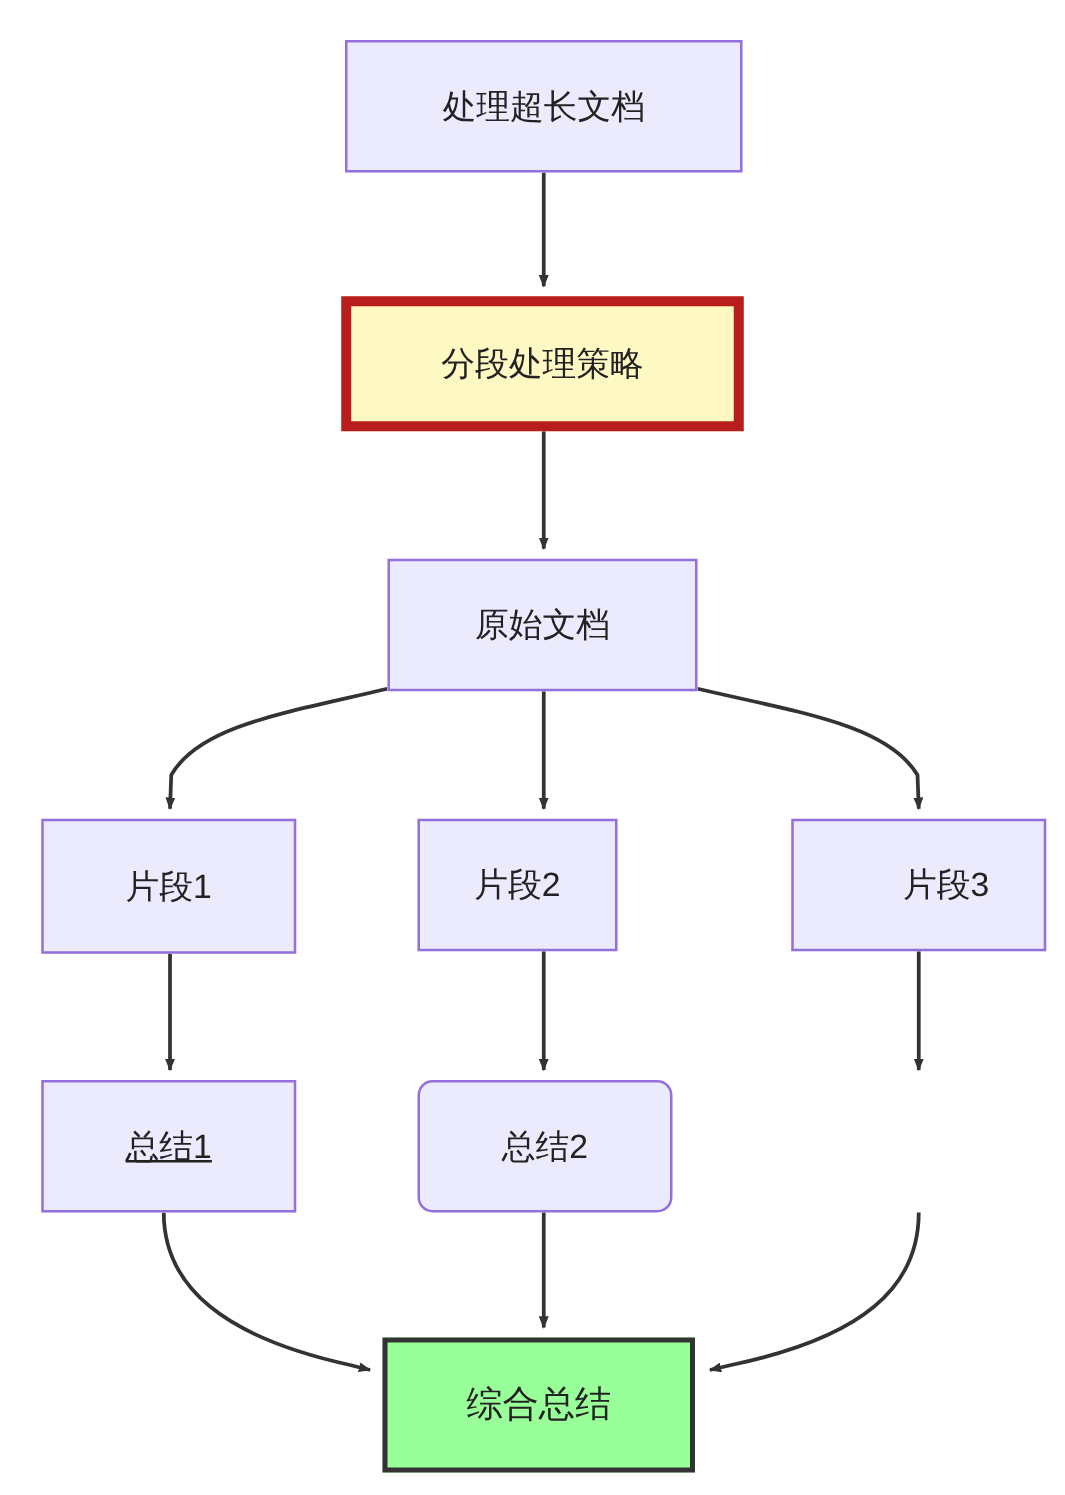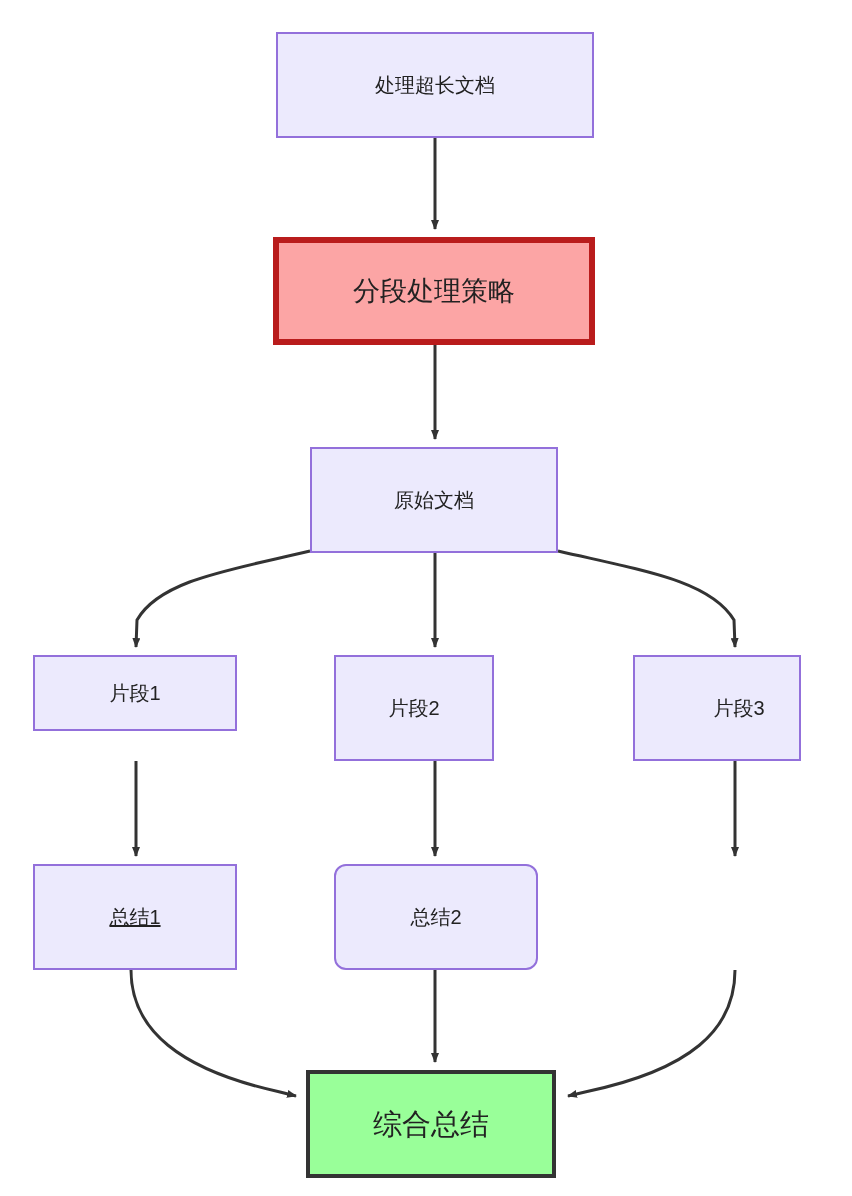--- a/index.html
+++ b/index.html
@@ -35,26 +35,26 @@
   }
   .node-label {
     display: block;
     white-space: nowrap;
   }
   
   .node.style-default {
     background: #eceafd;
     border: 2px solid #9370db;
     color: #222222;
-    font-size: 20px;
+    font-size: 27px;
   }
   
   .node.style-strategy {
-    background: #fca5a5;
-    border: 6px solid #b91c1c;
+    background: #fef9c3;
+    border: 8px solid #b91c1c;
     color: #222222;
     font-size: 27px;
   }
   
   .node.style-final {
     background: #99ff99;
     border: 4px solid #333333;
     color: #222222;
     font-size: 29px;
   }
@@ -99,29 +99,29 @@
   </div>
 
   <div class="node style-strategy" style="left:273px; top:237px; width:322px; height:108px;">
     <span class="node-label">分段处理策略</span>
   </div>
 
   <div class="node style-default" style="left:310px; top:447px; width:248px; height:106px;">
     <span class="node-label">原始文档</span>
   </div>
 
-  <div class="node style-default" style="left:33px; top:655px; width:204px; height:76px;">
+  <div class="node style-default" style="left:33px; top:655px; width:204px; height:108px;">
     <span class="node-label">片段1</span>
   </div>
 
   <div class="node style-default" style="left:334px; top:655px; width:160px; height:106px;">
     <span class="node-label">片段2</span>
   </div>
 
-  <div class="node style-default" style="left:633px; top:655px; width:168px; height:106px;padding-left:44px;">
+  <div class="node style-default" style="left:633px; top:655px; width:204px; height:106px;padding-left:44px;">
     <span class="node-label">片段3</span>
   </div>
 
   <div class="node style-default" style="left:33px; top:864px; width:204px; height:106px;text-decoration:underline;">
     <span class="node-label">总结1</span>
   </div>
 
   <div class="node style-default" style="left:334px; top:864px; width:204px; height:106px;border-radius:12px;">
     <span class="node-label">总结2</span>
   </div>

